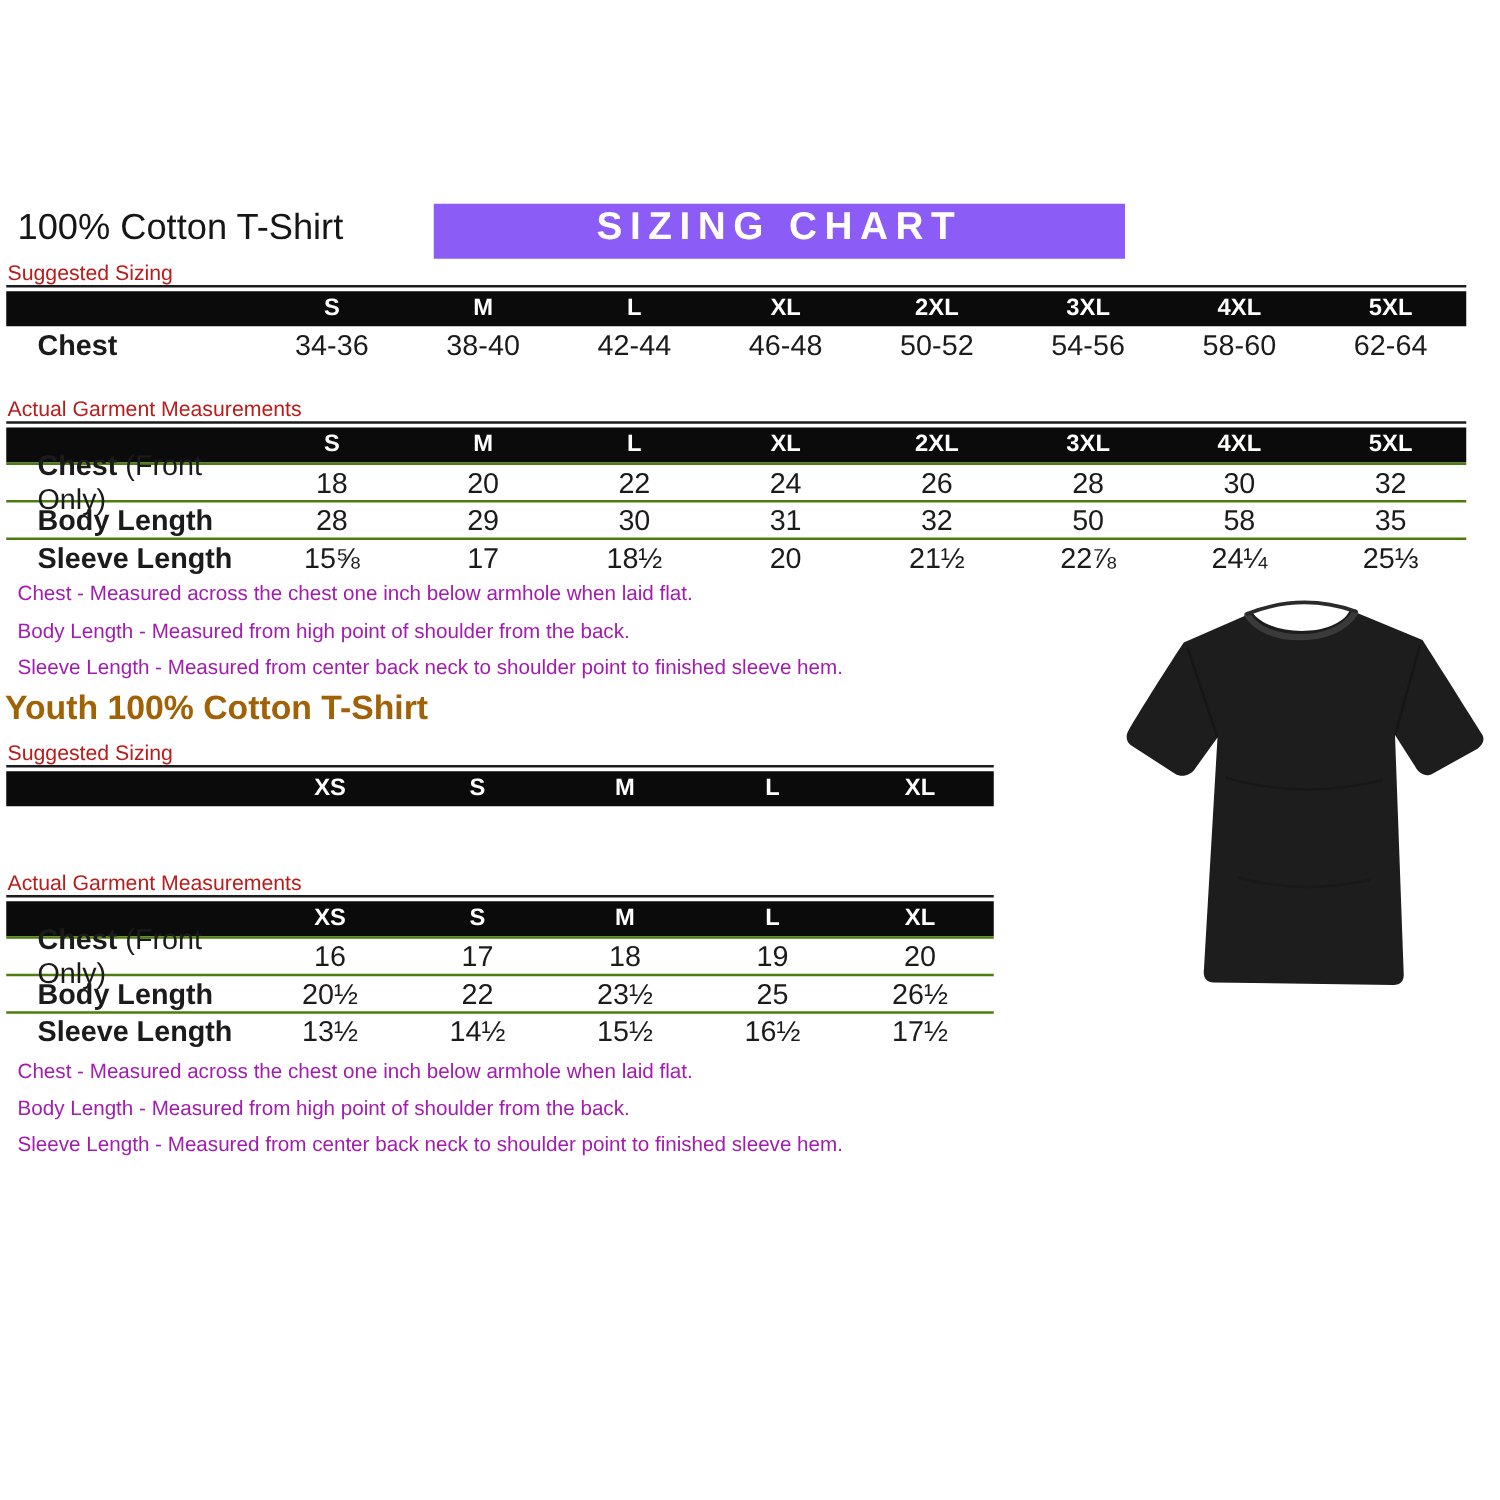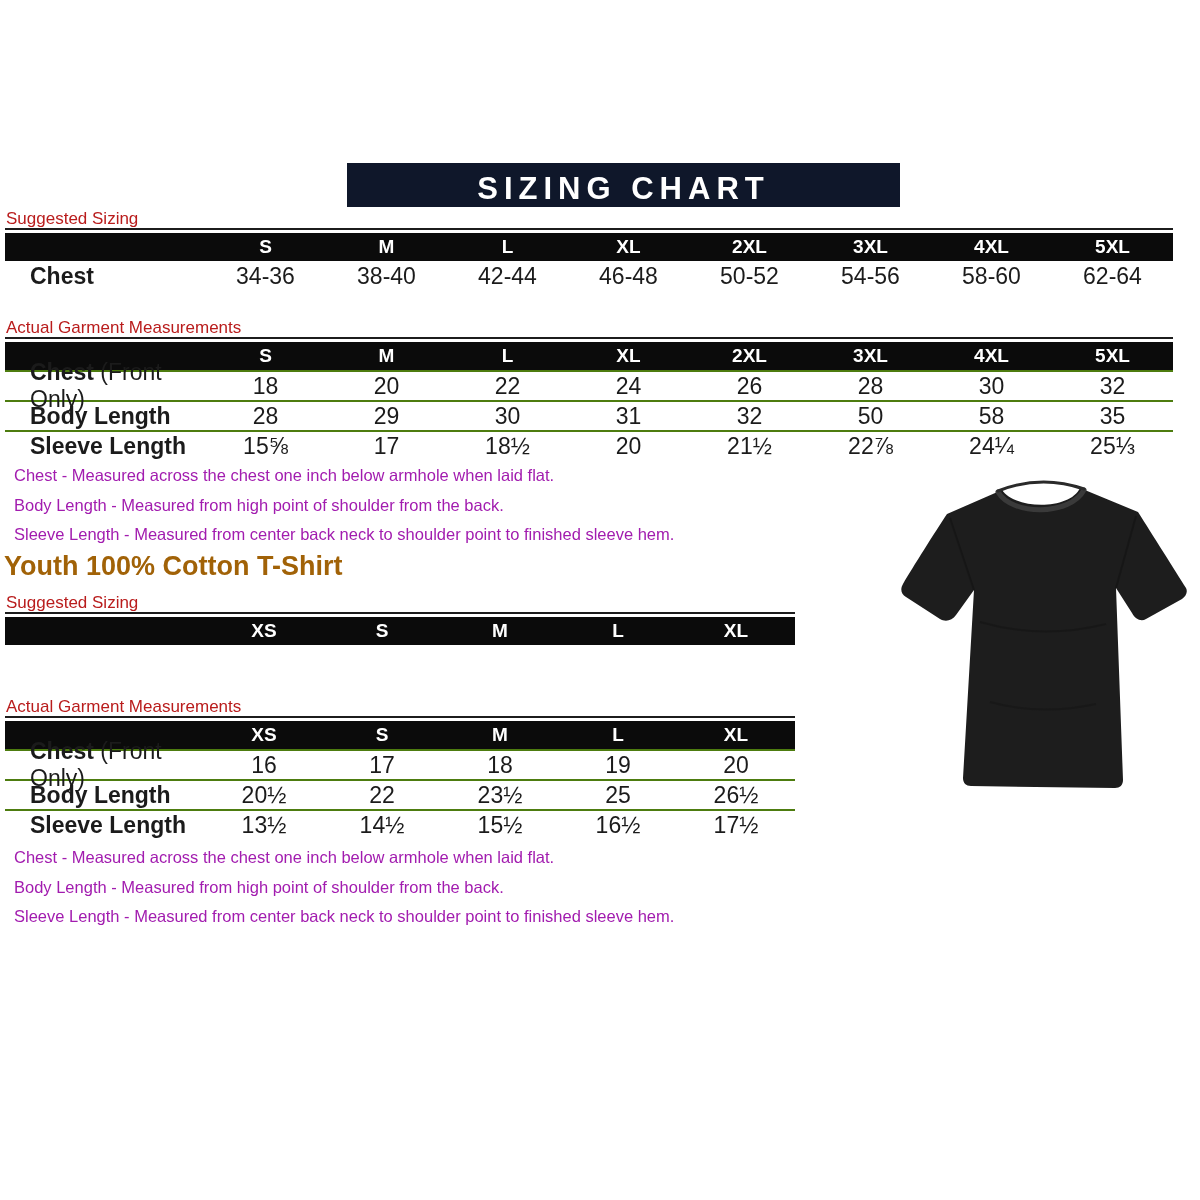--- a/index.html
+++ b/index.html
@@ -5,22 +5,22 @@
   html,body{margin:0;padding:0;background:#ffffff;}
   .page{
     position:relative;width:1200px;height:1200px;background:#ffffff;overflow:hidden;
     font-family:"Liberation Sans","DejaVu Sans",sans-serif;color:#1b1b1b;
   }
   .abs{position:absolute;}
   .page-title{
     left:14px;top:166px;font-size:29px;font-weight:normal;color:#161616;letter-spacing:0;
   }
   .banner{
-    left:347px;top:163px;width:553px;height:44px;background:#0f172a;color:#ffffff;
-    display:flex;align-items:flex-end;justify-content:center;
+    left:347px;top:163px;width:553px;height:44px;background:#8b5cf6;color:#ffffff;
+    display:flex;align-items:flex-start;justify-content:center;
     font-size:31px;font-weight:bold;letter-spacing:6px;
   }
   .section-label{font-size:17px;color:#b91c1c;}
   .youth-title{font-size:27px;font-weight:bold;color:#a16207;}
 
   .tbl{position:absolute;}
   .tbl::before{content:"";display:block;height:2px;background:#1c1c1c;margin-bottom:3px;}
   .t-head{
     display:flex;background:#0b0b0b;color:#ffffff;height:28px;align-items:center;
     font-weight:bold;font-size:19px;
@@ -35,20 +35,21 @@
   .notes{line-height:29.5px;font-size:16.5px;color:#a21caf;}
   .note-line{white-space:nowrap;}
 
   .tshirt-wrap{left:890px;top:472px;width:306px;height:340px;}
 </style>
 </head>
 <body>
 
 <div class="page">
 
+  <div class="abs page-title">100% Cotton T-Shirt</div>
   <div class="abs banner">
     <span>SIZING CHART</span>
   </div>
 
   <div class="abs section-label" style="left:6px;top:209px;">Suggested Sizing</div>
 
   <div class="tbl" style="left:5px;top:228px;width:1168px;">
     <div class="t-head">
       <div class="c-label"></div>
       <div class="c-val">S</div>

